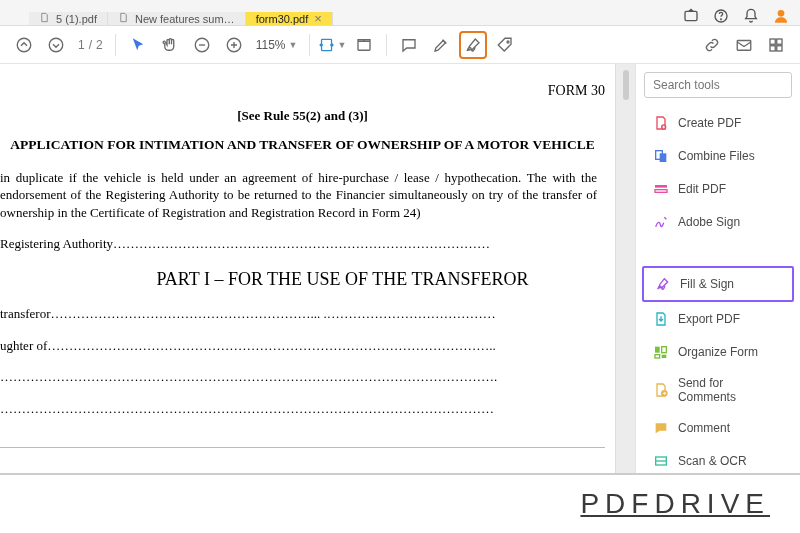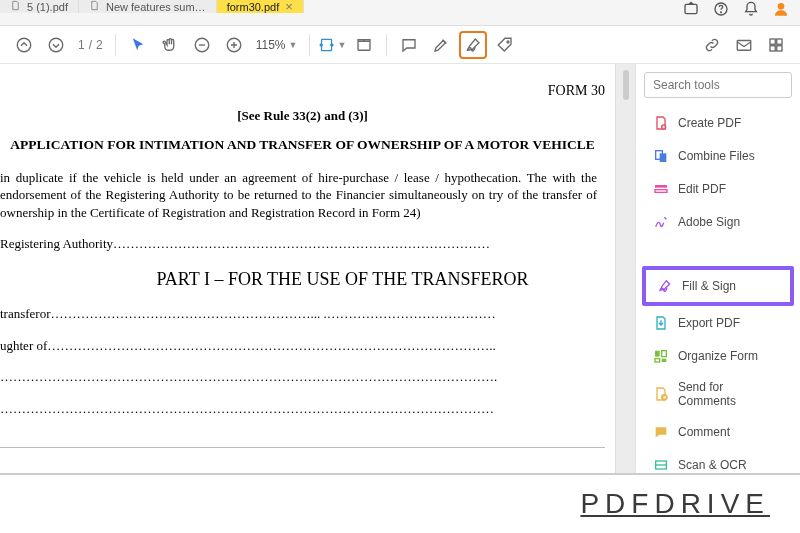--- a/index.html
+++ b/index.html
@@ -1,17 +1,17 @@
 <!DOCTYPE html>
 <html><head>
 <meta charset="utf-8">
 <style>
   * { box-sizing: border-box; margin: 0; padding: 0; }
   body { font-family: "Segoe UI", Arial, sans-serif; font-size: 12px; color: #333; background: #fff; width: 800px; height: 533px; overflow: hidden; position: relative; }
-  .tabbar { height: 26px; background: #f5f5f5; display: flex; align-items: flex-start; border-bottom: 1px solid #ddd; }
+  .tabbar { height: 26px; background: #f5f5f5; display: flex; align-items: flex-end; border-bottom: 1px solid #ddd; padding-left: 29px; }
   .tab { display: flex; align-items: center; padding: 0 10px; border-right: 1px solid #ddd; gap: 6px; max-width: 150px; font-size: 11px; color: #555; cursor: pointer; background: #ececec; }
   .tab.active { background: #fde047; color: #222; }
   .tab-close { color: #777; font-size: 13px; line-height: 1; }
   .tab-spacer { flex: 1; }
   .titlebar-icons { display: flex; align-items: center; gap: 12px; padding-right: 10px; }
   .ti { width: 18px; height: 18px; display: flex; align-items: center; justify-content: center; color: #555; }
   .ti svg { width: 16px; height: 16px; stroke: currentColor; fill: none; stroke-width: 2; }
   .ti.avatar svg { fill: #f58b1f; stroke: none; }
   .toolbar { height: 38px; background: #fff; border-bottom: 1px solid #e5e5e5; display: flex; align-items: center; padding: 0 10px; gap: 4px; }
   .tb { width: 28px; height: 28px; display: flex; align-items: center; justify-content: center; color: #6a6a6a; border-radius: 3px; cursor: pointer; }
@@ -31,21 +31,21 @@
   .page h3 { text-align: center; font-size: 13.5px; font-weight: bold; margin: 0 10px 14px; }
   .body-text { text-align: justify; margin-bottom: 14px; padding-right: 8px;}
   .dotline { margin-bottom: 14px; }
   .part { text-align: center; font-size: 18px; margin: 10px 0 14px 80px; }
   .right-rail { width: 20px; background: #ececec; border-left: 1px solid #ddd; display:flex; flex-direction:column; align-items:center; padding-top:6px;}
   .right-rail .handle{ width:6px; height:30px; background:#ccc; border-radius:3px;}
   .tools-panel { width: 165px; background: #fff; border-left: 1px solid #e2e2e2; display: flex; flex-direction: column; }
   .search-box { margin: 8px; }
   .search-box input { width: 100%; padding: 5px 8px; border: 1px solid #ccc; border-radius: 3px; font-size: 12px; color: #666; outline: none; }
   .tool-item { display: flex; align-items: center; gap: 8px; padding: 7px 10px; font-size: 12px; color: #4a4a4a; cursor: pointer; border-radius:2px; margin: 1px 6px;}
-  .tool-item.highlight { border: 4px solid #8b5cf6; margin-top: 28px; }
+  .tool-item.highlight { border: 2px solid #8b5cf6; margin-top: 28px; }
   .tool-icon { width: 18px; height: 18px; display:flex; align-items:center; justify-content:center; }
   .tool-icon svg { width:16px; height:16px; fill: currentColor; }
   .footer { position: absolute; bottom: 0; left: 0; right: 0; height: 60px; background: #fff; border-top: 2px solid #ccc; display: flex; align-items: center; justify-content: flex-end; padding-right: 30px; }
   .footer-brand { font-family: "Arial Narrow", Arial, sans-serif; font-size: 28px; letter-spacing: 6px; color: #3a3a3a; font-weight: 400; text-decoration: underline; }
   .hr { border: none; border-top: 1px solid #bbb; margin-top: 30px; }
   .doc-ico svg{width:11px;height:11px;stroke:#888;fill:none;stroke-width:2;}
 </style>
 </head>
 <body>
 
@@ -199,21 +199,21 @@
         <rect x="4" y="13" width="7" height="7"></rect>
         <rect x="13" y="13" width="7" height="7"></rect>
       </svg>
     </span>
 </div>
 
 <div class="main">
   <div class="doc-area">
     <div class="page">
       <h1>FORM 30</h1>
-      <h2>[See Rule 33(2) and (3)]</h2>
+      <h2>[See Rule 55(2) and (3)]</h2>
       <h3>APPLICATION FOR INTIMATION AND TRANSFER OF OWNERSHIP OF A MOTOR VEHICLE</h3>
       <div class="body-text">in duplicate if the vehicle is held under an agreement of hire-purchase / lease / hypothecation. The with the endorsement of the Registering Authority to be returned to the Financier simultaneously on try of the transfer of ownership in the Certificate of Registration and Registration Record in Form 24)</div>
       <div class="dotline">Registering Authority……………………………………………………………………………</div>
       <div class="part">PART I – FOR THE USE OF THE TRANSFEROR</div>
       <div class="dotline">transferor……………………………………………………... .…………………………………</div>
       <div class="dotline">ughter of…………………………………………………………………………………………..</div>
       <div class="dotline">…………………………………………………………………………………………………….</div>
       <div class="dotline">……………………………………………………………………………………………………</div>
       <hr class="hr">
     </div>

